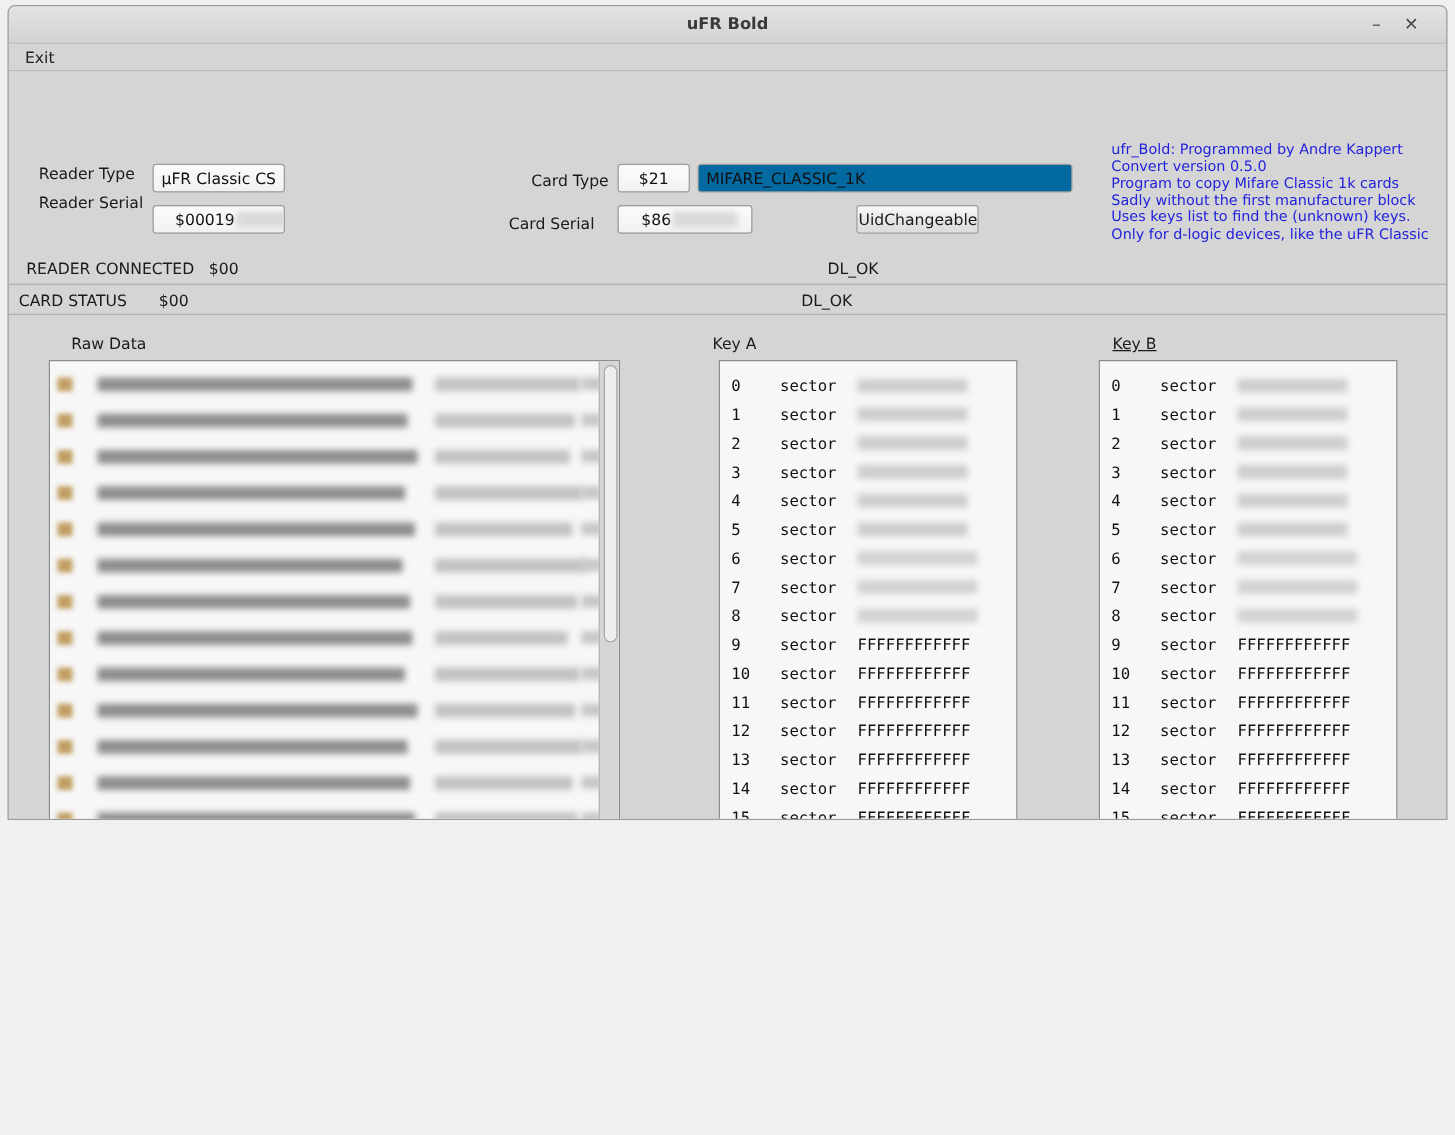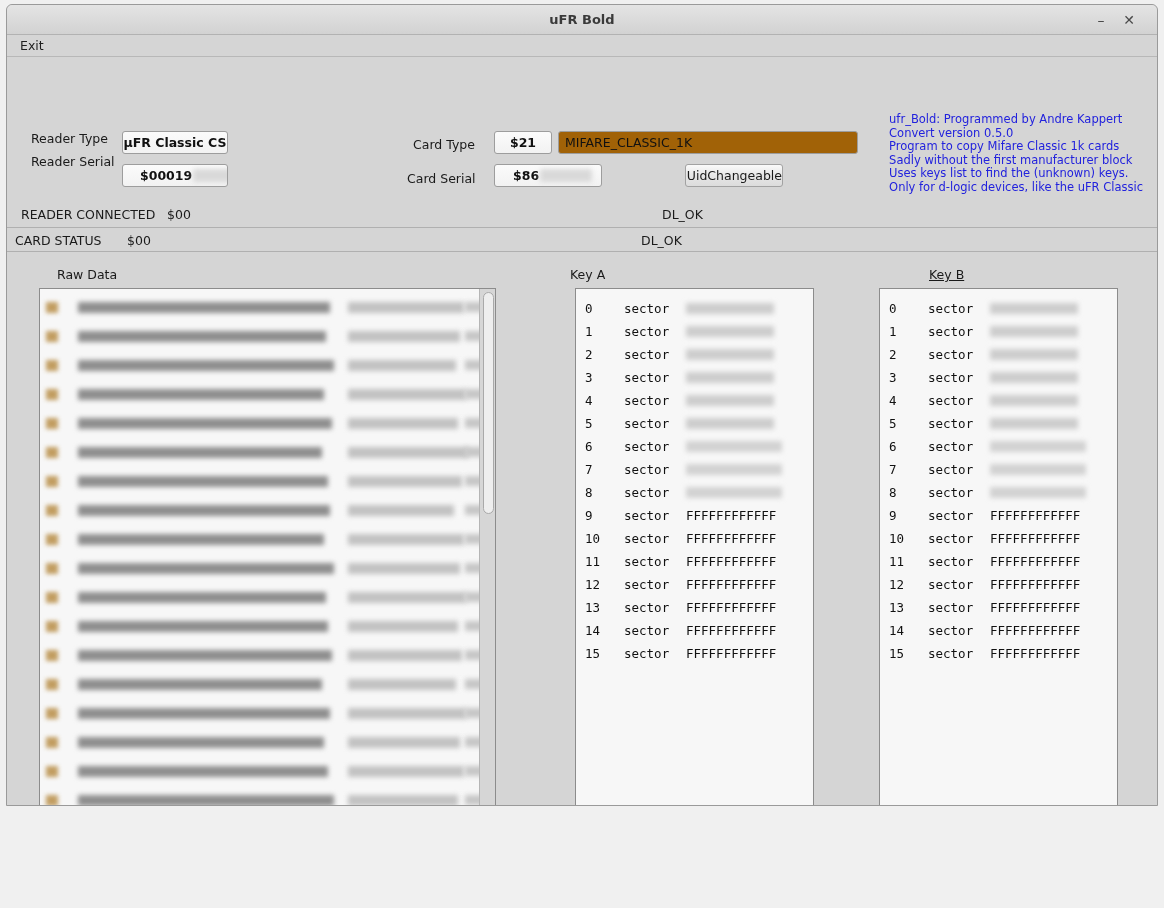--- a/index.html
+++ b/index.html
@@ -8,21 +8,21 @@
     margin: 0; padding: 0;
     width: 1164px; height: 908px;
     background: #f0f0f0;
     font-family: "DejaVu Sans", "Liberation Sans", sans-serif;
     overflow: hidden;
   }
 
   #window {
     position: absolute;
     left: 6px; top: 4px;
-    width: 1152px; height: 802px;
+    width: 1152px; height: 652px;
     background: #d5d5d5;
     border: 1px solid #9a9a9a;
     border-radius: 6px 6px 0 0;
     overflow: hidden;
   }
 
   
   #titlebar {
     position: relative;
     height: 30px;
@@ -77,33 +77,33 @@
     color: #1a1a1a;
     white-space: nowrap;
   }
 
   .fieldbox {
     position: absolute;
     background: linear-gradient(to bottom, #fbfbfb 0%, #f2f2f2 100%);
     border: 1px solid #9d9d9d;
     border-radius: 3px;
     font-size: 12.5px;
-    font-weight: bold;
+    font-weight: normal;
     color: #111;
     text-align: center;
     line-height: 21px;
     height: 23px;
     overflow: hidden;
     white-space: nowrap;
   }
   .fieldbox.plain {
     font-weight: normal;
     text-align: left;
     padding-left: 6px;
-    background: #a16207;
+    background: #0369a1;
   }
   .redact {
     display: inline-block;
     vertical-align: middle;
     height: 13px;
     background: #d9d9d9;
     border-radius: 2px;
     filter: blur(2.4px);
     margin-left: 1px;
     position: relative;
@@ -256,21 +256,21 @@
   </div>
 
   <div id="client">
 
     <span class="lbl" style="left:24px; top:74px;">Reader Type</span>
     <div class="fieldbox" style="left:115px; top:74px; width:106px;">µFR Classic CS</div>
 
     <span class="lbl" style="left:24px; top:97px;">Reader Serial</span>
     <div class="fieldbox" style="left:115px; top:107px; width:106px; text-align:left; padding-left:17px;"><span>$00019</span><span class="redact" style="width:42px;"></span></div>
 
-    <span class="lbl" style="left:406px; top:80px;">Card Type</span>
+    <span class="lbl" style="left:418px; top:80px;">Card Type</span>
     <div class="fieldbox" style="left:487px; top:74px; width:58px;">$21</div>
     <div class="fieldbox plain" style="left:551px; top:74px; width:300px;">MIFARE_CLASSIC_1K</div>
 
     <span class="lbl" style="left:400px; top:114px;">Card Serial</span>
     <div class="fieldbox" style="left:487px; top:107px; width:108px; text-align:left; padding-left:18px;"><span>$86</span><span class="redact" style="width:52px;"></span></div>
 
     <div class="btn" style="left:678px; top:107px; width:98px; height:23px; line-height:21px;">UidChangeable</div>
 
     <div id="infobox">
       <div>ufr_Bold: Programmed by Andre Kappert</div>
@@ -288,21 +288,21 @@
     </div>
 
     <div class="statusline" id="status-row2">
       <span class="s-label" style="left:8px;">CARD STATUS</span>
       <span class="s-code" style="left:120px;">$00</span>
       <span class="s-res" style="left:634px;">DL_OK</span>
     </div>
 
     <div class="panel-title" style="left:50px; top:210px;">Raw Data</div>
     <div class="panel-title" style="left:563px; top:210px;">Key A</div>
-    <div class="panel-title" style="left:922px; top:210px;text-decoration:underline;">Key B</div>
+    <div class="panel-title" style="left:883px; top:210px;text-decoration:underline;">Key B</div>
 
     <div id="rawdata">
       <div id="raw-inner">
           <div class="rawrow" style="top: 4px;">
             <span class="r-id"></span>
             <span class="r-hex" style="width: 252px;"></span>
             <span class="r-asc" style="width: 116px;"></span>
             <span class="r-tail"></span>
           </div>
           <div class="rawrow" style="top: 33px;">

